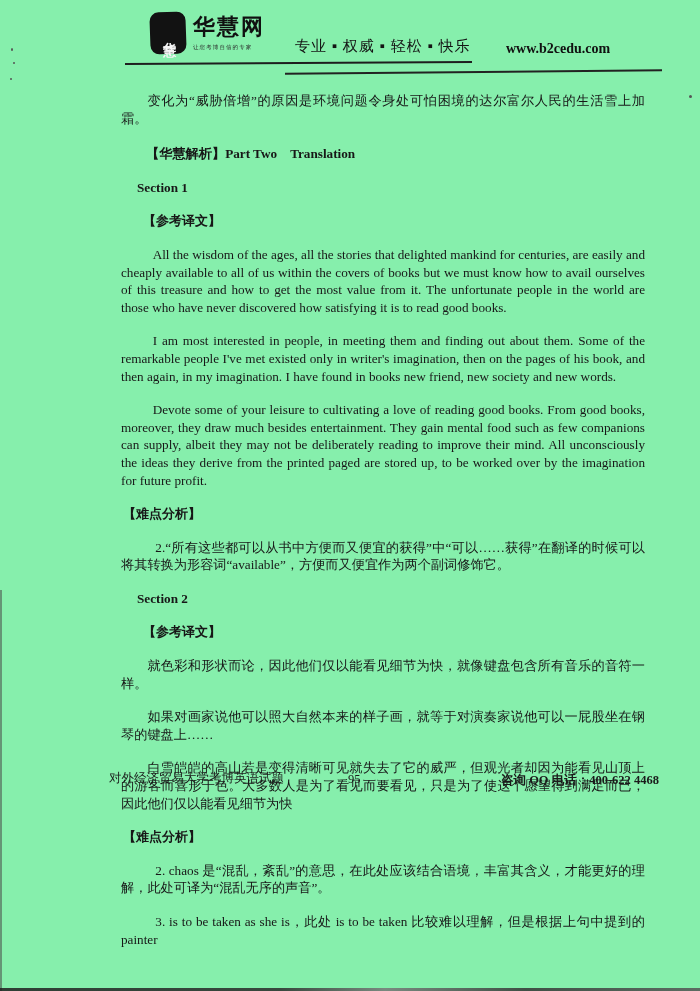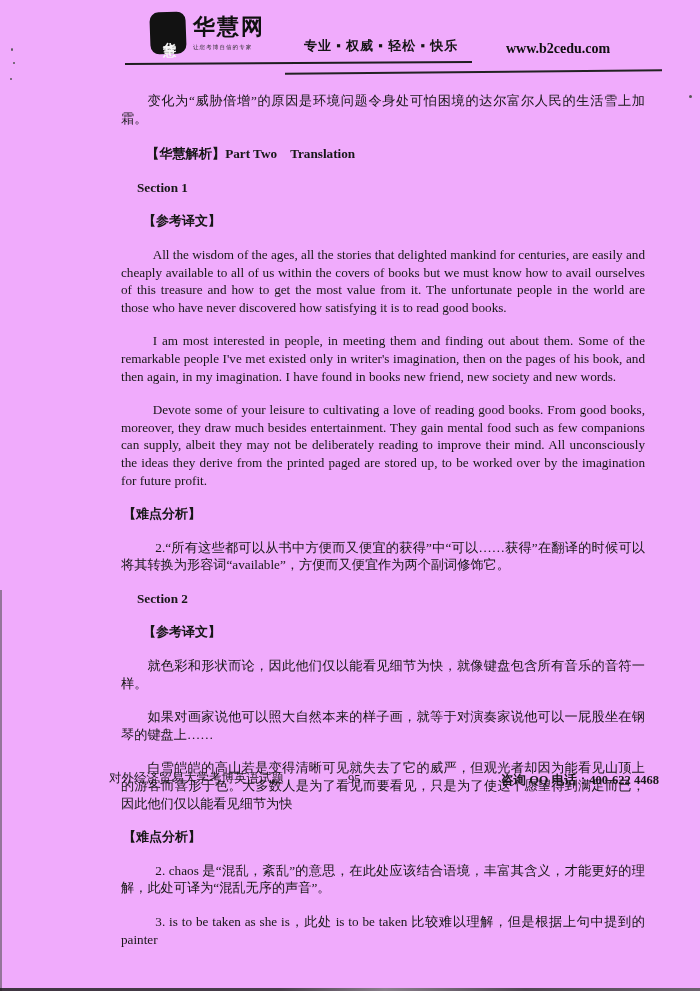--- a/index.html
+++ b/index.html
@@ -1,38 +1,38 @@
 <!DOCTYPE html>
 <html><head>
 <meta charset="utf-8">
 <style>
   html,body { margin:0; padding:0; background:#ffffff; }
   .page {
     position:relative; width:700px; height:991px; overflow:hidden;
-    background:#f0abfc;
+    background:#86efac;
     font-family:"Liberation Serif","DejaVu Serif",serif;
     color:#171717;
   }
 
   
   .header { position:absolute; top:10px; left:0; right:0; height:58px; }
   .logo { position:absolute; left:150px; top:2px; display:flex; align-items:flex-start; }
   .seal {
     width:36px; height:42px; background:#121212; border-radius:9px;
     color:#f5f5f5; display:flex; align-items:center; justify-content:center;
     font-size:13px; font-weight:700; line-height:1.15;
     writing-mode:vertical-rl; text-orientation:upright; letter-spacing:1px;
     transform:rotate(-2deg);
   }
   .logo-right { margin-left:7px; }
   .logo-name { font-size:22px; font-weight:700; letter-spacing:2px; color:#101010;
     font-family:"Liberation Sans","DejaVu Sans",sans-serif; }
   .logo-tagline { font-size:10px; transform:scale(0.55); transform-origin:left top;
     letter-spacing:2px; color:#2a2a2a; margin-top:1px; white-space:nowrap; }
-  .slogan { position:absolute; left:304px; top:27px; font-size:13px; font-weight:700;
+  .slogan { position:absolute; left:295px; top:27px; font-size:15px; font-weight:400;
     letter-spacing:1px; color:#141414; white-space:nowrap; }
   .website { position:absolute; left:506px; top:31px; font-size:14px; font-weight:700; color:#101010; }
   .hrule-a { position:absolute; left:125px; top:52px; width:347px; height:2px; background:#1e1e1e; transform:rotate(-0.35deg); }
   .hrule-b { position:absolute; left:285px; top:61px; width:377px; height:2px; background:#222; transform:rotate(-0.5deg); }
 
   
   .content {
     position:absolute; left:105px; top:76px; width:556px;
     font-size:13.2px; line-height:17.6px; text-align:justify;
   }

